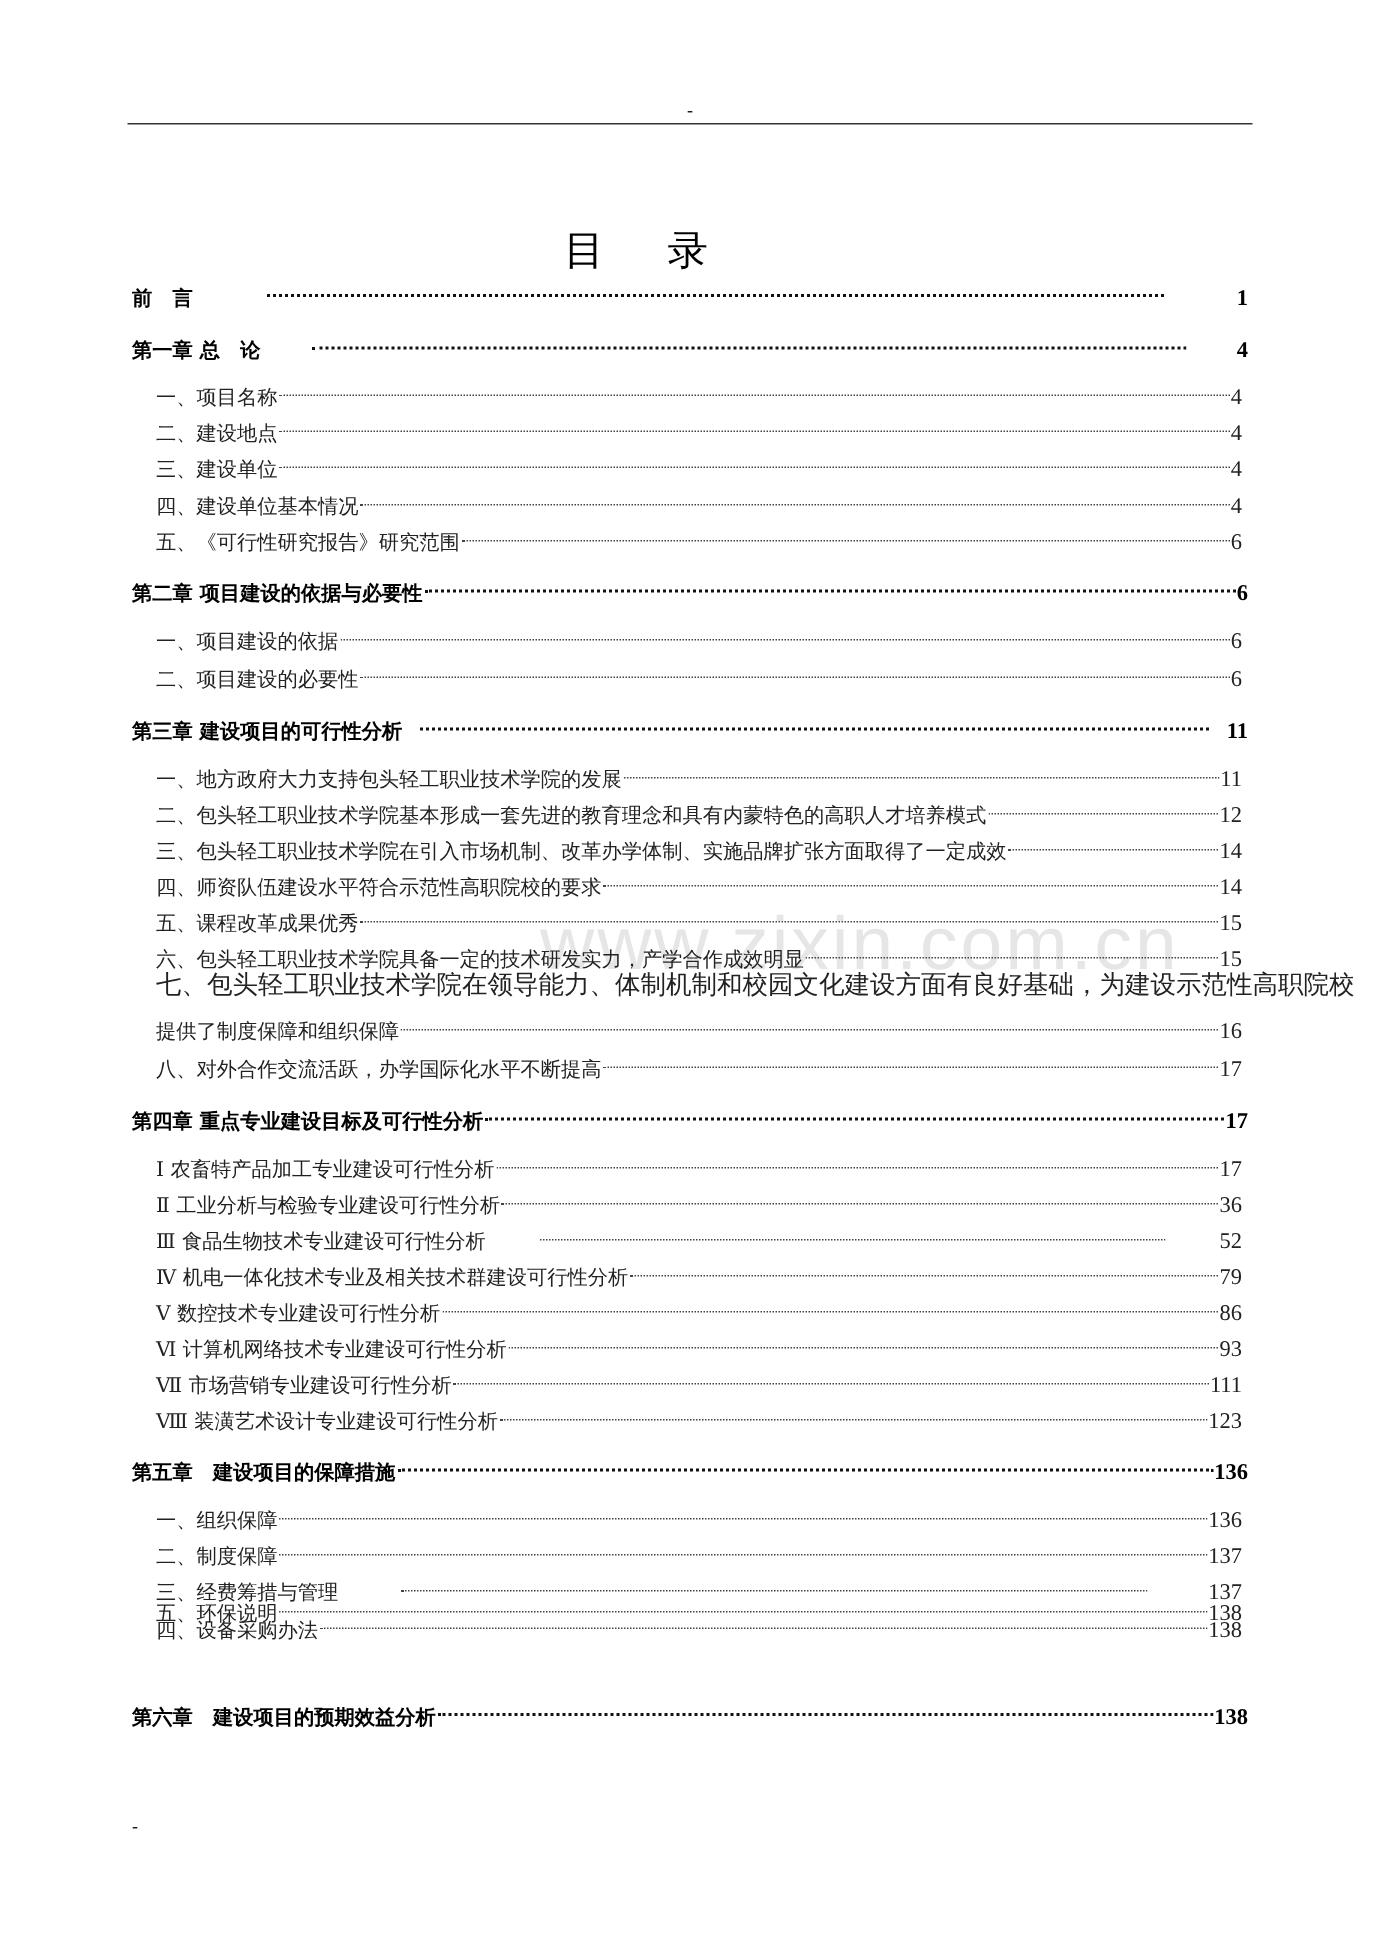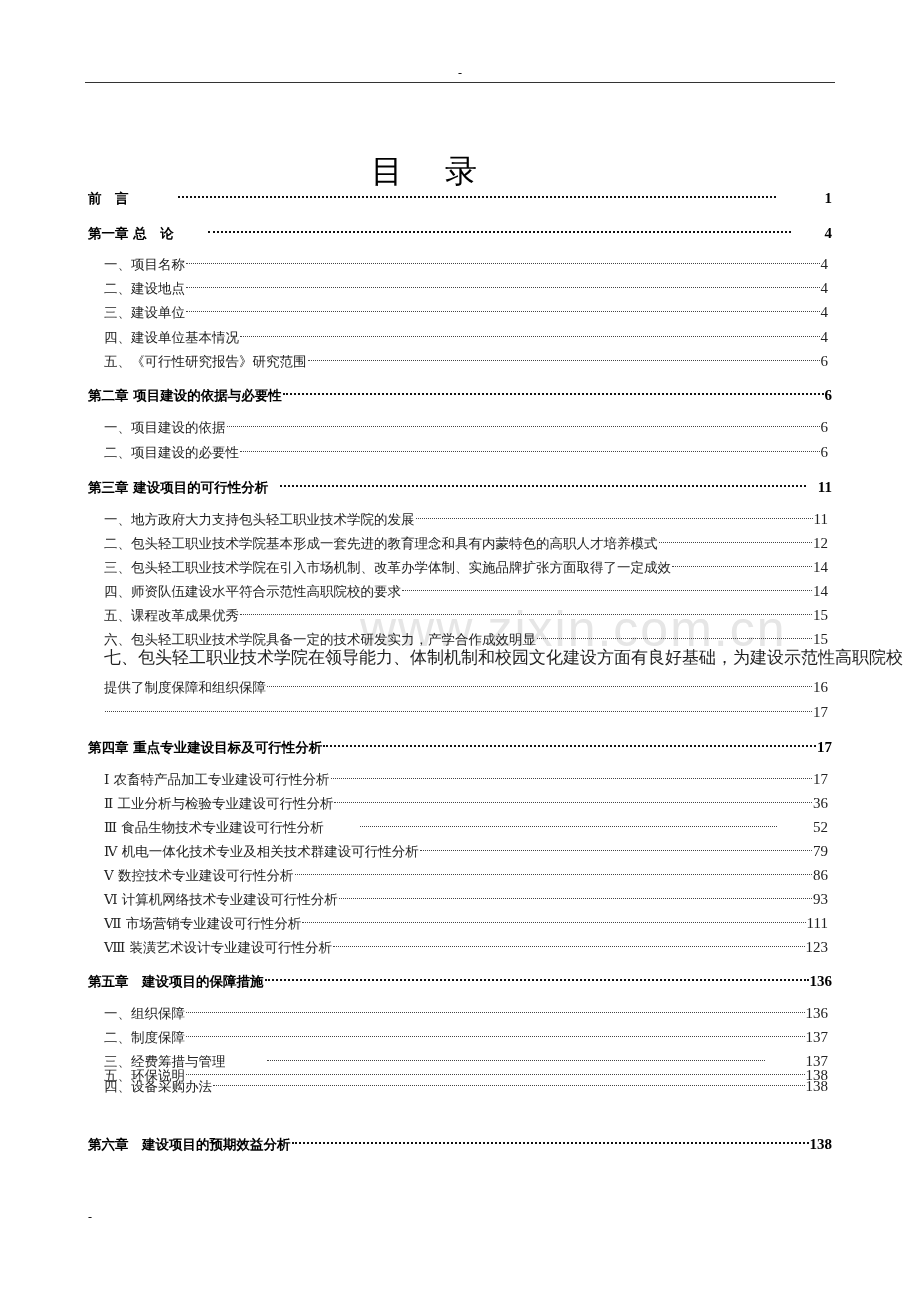--- a/index.html
+++ b/index.html
@@ -3,21 +3,21 @@
 <meta charset="utf-8">
 <style>
   html, body { margin: 0; padding: 0; background: #ffffff; }
   body { width: 920px; height: 1302px; position: relative; overflow: hidden;
          font-family: "Liberation Serif", "DejaVu Serif", serif; color: #000; }
   .page-header-mark { position: absolute; top: 66px; left: 0; width: 920px; text-align: center;
          font-size: 12px; line-height: 14px; }
   .header-rule { position: absolute; top: 82px; left: 85px; width: 750px; height: 0;
          border-top: 1.5px solid #333; }
   .title { position: absolute; top: 130px; left: 0; width: 848px; text-align: center;
-         font-family: "DejaVu Sans", sans-serif; font-size: 32px; line-height: 40px;
+         font-family: "DejaVu Sans", sans-serif; font-size: 27px; line-height: 40px;
          letter-spacing: 42px; padding-left: 42px; box-sizing: border-box; font-weight: normal; }
   .watermark { position: absolute; top: 600px; left: 360px; font-family: "Liberation Sans", sans-serif;
          font-size: 50px; color: #e6e6e6; letter-spacing: 2px; pointer-events: none; z-index: 0; }
   .toc { position: absolute; left: 0; top: 0; width: 920px; z-index: 1; }
   .row { position: absolute; display: flex; align-items: baseline; height: 22px; line-height: 22px;
          font-size: 14px; white-space: nowrap; }
   .row.chapter { left: 88px; width: 744px; font-family: "DejaVu Sans", sans-serif; font-weight: bold;
          font-size: 13.5px; }
   .row.section { left: 104px; width: 724px; font-family: "DejaVu Serif", serif; font-size: 13.5px; color: #222; }
   .row .label { flex: 0 0 auto; }
@@ -129,20 +129,21 @@
     </div>
     <div class="row wrap-first" style="top: 646px;">
       <span class="label">七、包头轻工职业技术学院在领导能力、体制机制和校园文化建设方面有良好基础，为建设示范性高职院校</span>
     </div>
     <div class="row section" style="top: 670px;">
       <span class="label">提供了制度保障和组织保障</span>
       <span class="leader"></span>
       <span class="page">16</span>
     </div>
     <div class="row section" style="top: 695px;">
+      <span class="label">八、对外合作交流活跃，办学国际化水平不断提高</span>
       <span class="leader"></span>
       <span class="page">17</span>
     </div>
     <div class="row chapter" style="top: 730px;">
       <span class="label">第四章  重点专业建设目标及可行性分析</span>
       <span class="leader"></span>
       <span class="page">17</span>
     </div>
     <div class="row section" style="top: 762px;">
       <span class="label">Ⅰ 农畜特产品加工专业建设可行性分析</span>

